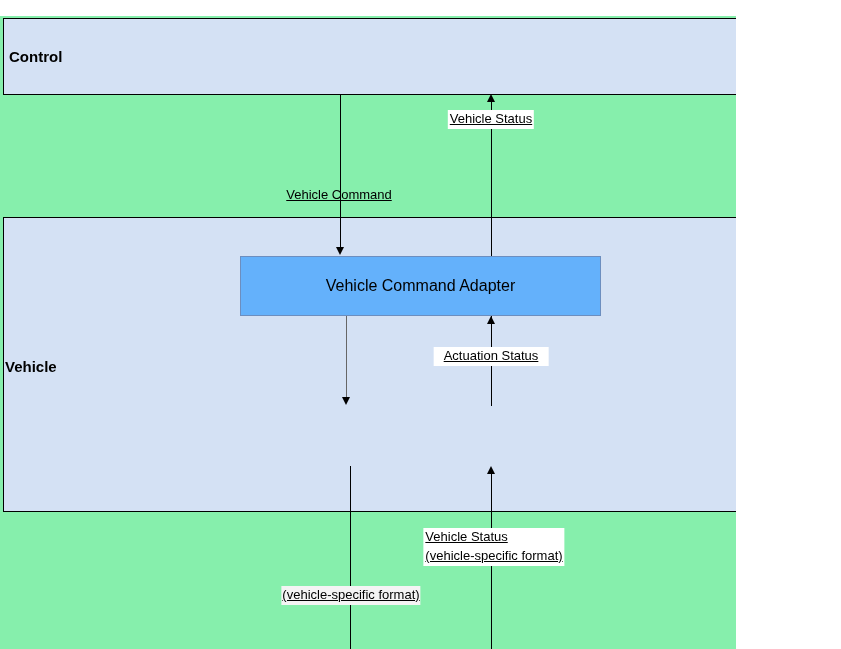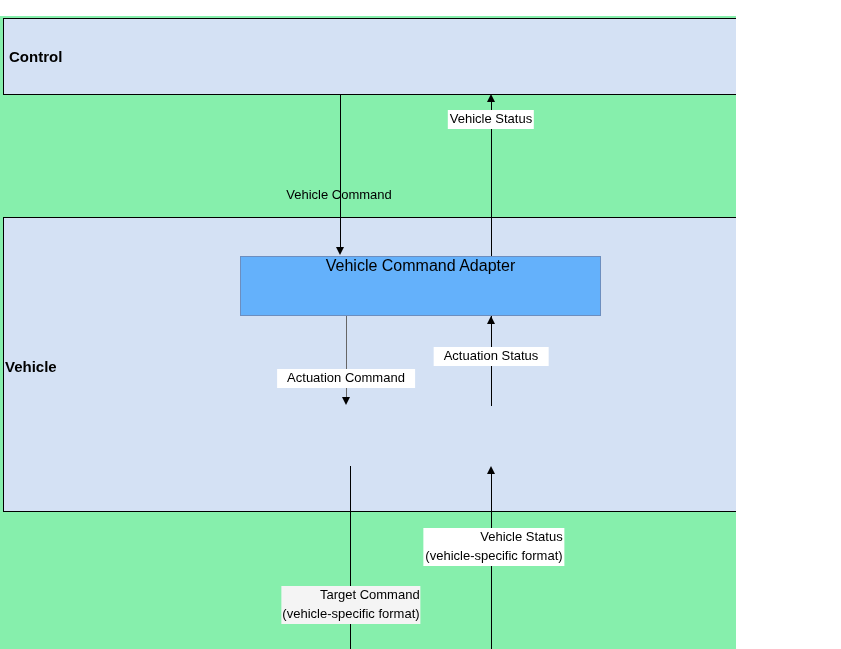--- a/index.html
+++ b/index.html
@@ -38,21 +38,21 @@
     white-space: nowrap;
   }
 
   
   .component-box {
     position: absolute;
     background: #64b1fb;
     border: 1px solid #6c8ebf;
     box-sizing: border-box;
     display: flex;
-    align-items: flex-start;
+    align-items: center;
     justify-content: center;
     font-size: 16px;
     color: #000000;
     text-align: center;
   }
 
   
   .connector {
     position: absolute;
     background: #000000;
@@ -74,23 +74,24 @@
   .arrowhead.up {
     border-bottom: 8px solid #000000;
   }
 
   
   .edge-label {
     position: absolute;
     font-size: 13px;
     color: #000000;
     line-height: 1.45;
-    text-align: right;
+    text-align: left;
     white-space: nowrap;
     transform: translateX(-50%);
+    text-decoration: underline;
   }
   .edge-label.plain {
     background: transparent;
   }
   .edge-label.boxed {
     background: #ffffff;
     padding: 0 10px;
   }
   .edge-label.boxed-grey {
     background: #f4f4f4;
@@ -118,31 +119,29 @@
   <div class="connector" style="left:491px; top:86px; height:304px;"></div>
   <div class="arrowhead up" style="left:486.5px; top:78px;"></div>
   <div class="edge-label plain" style="left:491px; top:94px; background:#ffffff; padding:0 2px;">Vehicle Status</div>
 
   <div class="component-box" style="left:240px; top:240px; width:361px; height:60px;">
     <span>Vehicle Command Adapter</span>
   </div>
 
   <div class="connector grey" style="left:346px; top:300px; height:82px;"></div>
   <div class="arrowhead down" style="left:341.5px; top:381px;"></div>
-  <div class="edge-label boxed" style="left:346px; top:353px;">Actuation Command</div>
 
   <div class="connector" style="left:491px; top:308px; height:82px;"></div>
   <div class="arrowhead up" style="left:486.5px; top:300px;"></div>
   <div class="edge-label boxed" style="left:491px; top:331px;">Actuation Status</div>
 
 
   <div class="connector" style="left:350px; top:450px; height:190px;"></div>
   <div class="arrowhead down" style="left:345.5px; top:639px;"></div>
   <div class="edge-label boxed-grey" style="left:351px; top:570px;">
-    <span class="line">Target Command</span>
     <span class="line">(vehicle-specific format)</span>
   </div>
 
   <div class="connector" style="left:491px; top:458px; height:191px;"></div>
   <div class="arrowhead up" style="left:486.5px; top:450px;"></div>
   <div class="edge-label plain" style="left:494px; top:512px; background:#ffffff; padding:0 2px;">
     <span class="line">Vehicle Status</span>
     <span class="line">(vehicle-specific format)</span>
   </div>
 

